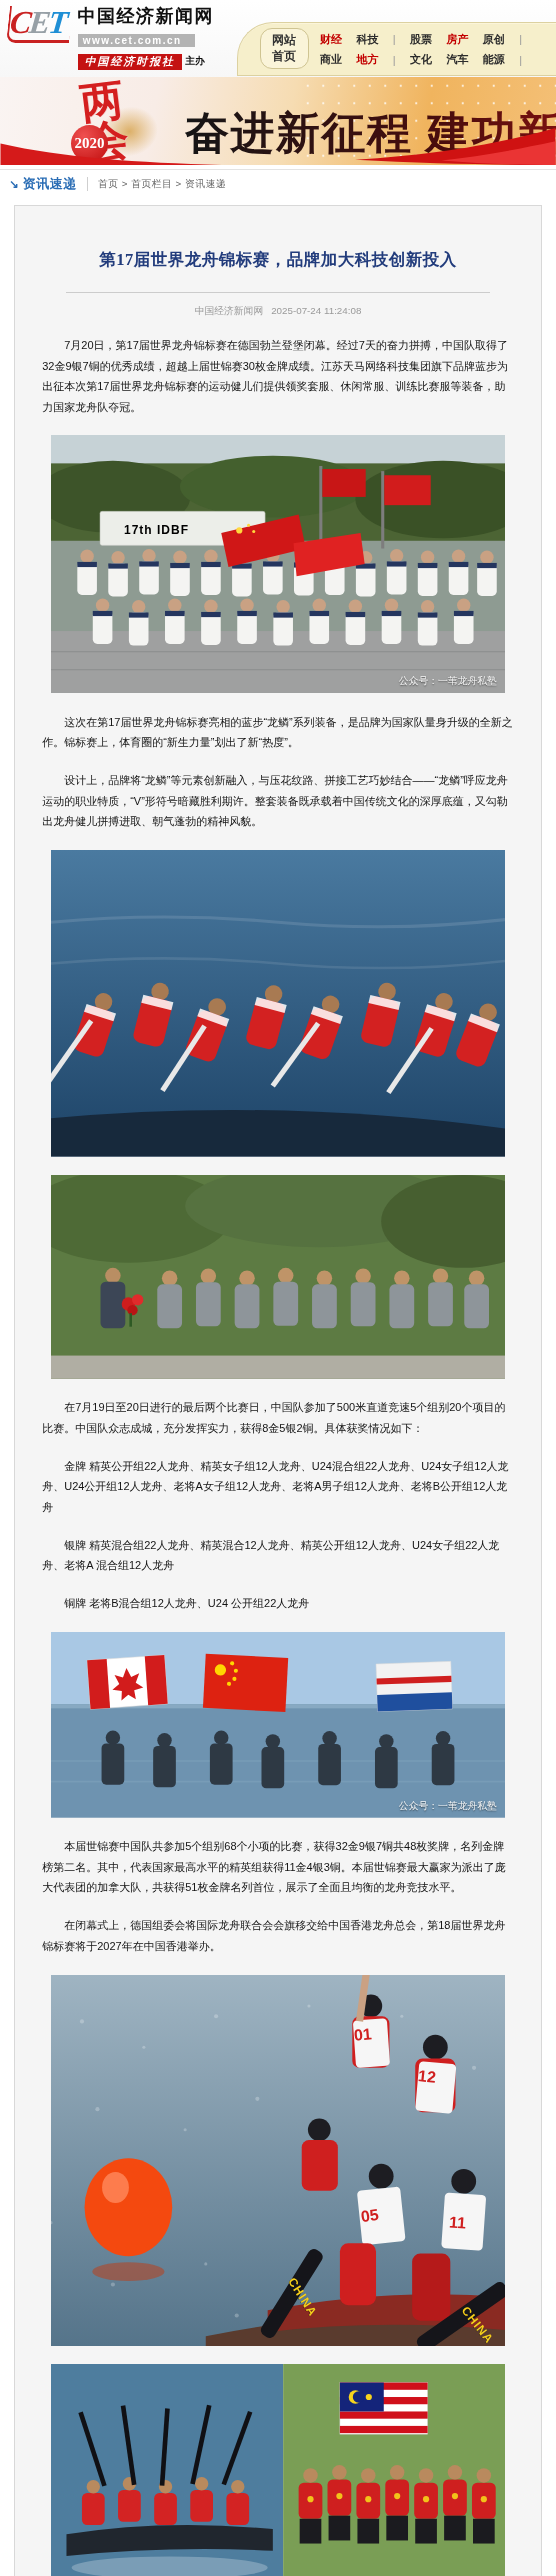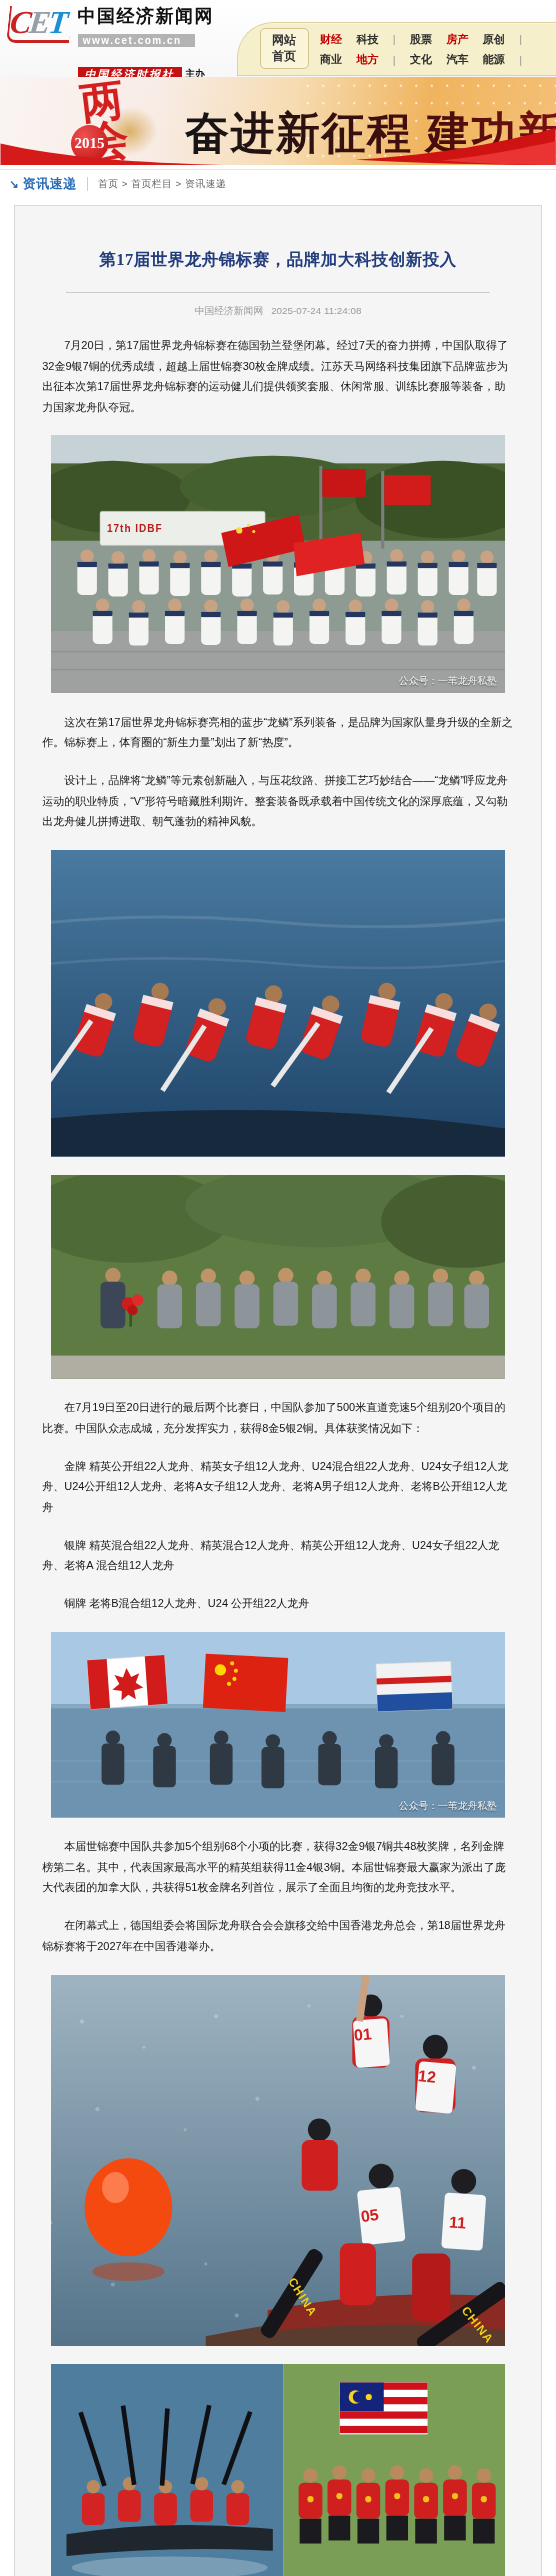--- a/index.html
+++ b/index.html
@@ -6,26 +6,26 @@
   body{width:556px;min-height:3096px;background:#ffffff;font-family:"Liberation Sans",sans-serif;color:#222;}
 
   
   .header{position:relative;height:77px;background:linear-gradient(#ffffff,#f7f7f7);}
   .logo{position:absolute;left:8.2px;top:6.2px;display:flex;align-items:flex-start;}
   .cet-mark{font-family:"Liberation Serif",serif;font-style:italic;font-weight:900;font-size:32px;line-height:1;transform:skewX(-6deg);letter-spacing:-2.1px;padding-right:5.2px;border-bottom:3.1px solid #c92222;border-left:2.6px solid #c92222;border-radius:0 0 0 9.3px;padding-bottom:2.1px;}
   .cet-c{color:#c92222;} .cet-e{color:#97a0a6;} .cet-t{color:#1f8fd5;}
   .logo-text{margin-left:6.2px;}
   .site-name{font-size:18px;font-weight:900;color:#111;letter-spacing:1.5px;line-height:1.15;}
   .site-url{display:inline-block;background:#b3b3b3;color:#fff;font-weight:700;font-size:10px;letter-spacing:1.5px;padding:1px 13.4px 1px 5.2px;margin-top:7px;}
-  .sponsor-row{display:flex;align-items:center;margin-top:20px;text-align:center;}
+  .sponsor-row{display:flex;align-items:center;margin-top:7px;text-align:center;}
   .sponsor{background:#c41212;color:#fff;font-family:"Liberation Serif",serif;font-style:italic;font-weight:700;font-size:10.8px;letter-spacing:2.1px;padding:1px 7.2px;}
   .sponsor-suffix{font-size:9.8px;font-weight:800;color:#111;margin-left:3.1px;}
 
   .nav{position:absolute;right:0;top:21.6px;width:318px;height:52px;background:#f6efcb;border:0.5px solid #dcd1a0;border-right:none;border-radius:36px 0 0 0;box-shadow:inset 0 0.5px 0 #fffbe9;}
-  .home-tab{position:absolute;left:21.6px;top:5.2px;width:49px;height:41px;background:#faf4d9;border:0.5px solid #cfc492;border-radius:5px;display:flex;align-items:center;justify-content:center;text-align:center;font-size:12px;font-weight:700;color:#333;line-height:1.35;padding:1px;box-sizing:border-box;cursor:pointer;}
+  .home-tab{position:absolute;left:21.6px;top:5.2px;width:49px;height:41px;background:#faf4d9;border:0.5px solid #cfc492;border-radius:12px;display:flex;align-items:center;justify-content:center;text-align:center;font-size:12px;font-weight:700;color:#333;line-height:1.35;padding:1px;box-sizing:border-box;cursor:pointer;}
   .home-tab span{display:block;width:2.2em;}
   .nav-rows{margin-left:82px;padding-top:6.2px;}
   .nav-row{height:20.6px;display:flex;align-items:center;gap:14.4px;font-size:11px;font-weight:700;color:#2c2c2c;}
   .nav-item{cursor:pointer;}
   .nav-item.red{color:#c30000;}
   .pipe{color:#9a9a9a;font-weight:400;}
 
   
   .banner{position:relative;height:88px;overflow:hidden;background:linear-gradient(100deg,#faf4f2 0%,#f8ece6 28%,#f6dcb2 52%,#f0b45e 76%,#f4c077 100%);}
   .banner-dots{position:absolute;right:0;top:0;width:46%;height:100%;background-image:radial-gradient(#ffffff 1.1px,transparent 1.4px);background-size:15.5px 17.5px;opacity:.75;}
@@ -46,21 +46,21 @@
   
   .article{margin:6.2px 14.4px 9.3px;background:#f5f5f5;border:0.5px solid #d8d8d8;padding:28px 17.5px 14.4px;box-sizing:border-box;}
   .a-title{text-align:center;color:#223c7c;font-family:"Liberation Serif",serif;font-weight:700;font-size:16.5px;letter-spacing:0.5px;margin:15.5px 0 20.6px;}
   .a-hr{height:0.5px;background:#cccccc;margin:0 33px;}
   .a-byline{text-align:center;color:#9a9a9a;font-size:9.8px;margin:12.4px 0 3.1px;}
   .a-byline .src{margin-right:5.2px;}
   p.body{font-size:11px;line-height:1.86;color:#141414;text-indent:2em;margin:17.5px 9.3px;}
   .photo{width:454px;margin:18.5px auto;position:relative;line-height:0;}
   .photo svg{display:block;width:100%;height:auto;}
   .wm{position:absolute;right:8.2px;bottom:6.2px;color:rgba(255,255,255,.95);font-size:9.8px;line-height:1.2;text-shadow:0 0.5px 1.5px rgba(0,0,0,.55);}
-  .ph-banner-text{position:absolute;left:56px;top:89px;color:#b91c1c;font-weight:700;font-size:10px;letter-spacing:1px;line-height:1;}
+  .ph-banner-text{position:absolute;left:73px;top:89px;color:#000000;font-weight:700;font-size:12px;letter-spacing:1px;line-height:1;}
   .bib{position:absolute;color:#d02020;font-weight:800;font-size:16px;line-height:1;}
   .bib1{left:303px;top:52px;transform:rotate(-5deg);}
   .bib2{left:367px;top:94px;transform:rotate(6deg);}
   .bib3{left:310px;top:233px;transform:rotate(-8deg);}
   .bib4{left:398px;top:240px;transform:rotate(4deg);}
   .paddle-text{position:absolute;color:#f6cf1c;font-weight:800;font-size:12px;letter-spacing:1px;line-height:1;text-shadow:0 0.5px 0.5px rgba(0,0,0,.6);}
   .paddle-text.pt1{left:230px;top:316px;transform:rotate(58deg);}
   .paddle-text.pt2{left:405px;top:344px;transform:rotate(52deg);}
 </style>
 </head>
@@ -103,21 +103,21 @@
       </div>
     </div>
   </div>
 </div>
 
 <div class="banner">
   <div class="banner-dots"></div>
   <div class="lh-badge">
     <div class="lh-splash"></div>
     <div class="lh-text">两会</div>
-    <div class="lh-year">2015</div>
+    <div class="lh-year">2020</div>
   </div>
   <div class="slogan">奋进新征程 建功新时代</div>
   <svg class="banner-ribbon" width="556" height="37" viewBox="0 0 1080 72">
     <path d="M0,72 L0,30 C120,58 270,67 430,72 Z" fill="#d51a1a"></path>
     <path d="M1080,72 L1080,0 C965,32 850,52 690,62 C840,70 980,72 1080,72 Z" fill="#cf1212"></path>
     <path d="M1080,72 L1080,26 C995,44 930,56 858,63 C940,70 1020,72 1080,72 Z" fill="#ee3b3b" opacity="0.85"></path>
   </svg>
 </div>
 
 <div class="crumbbar">

